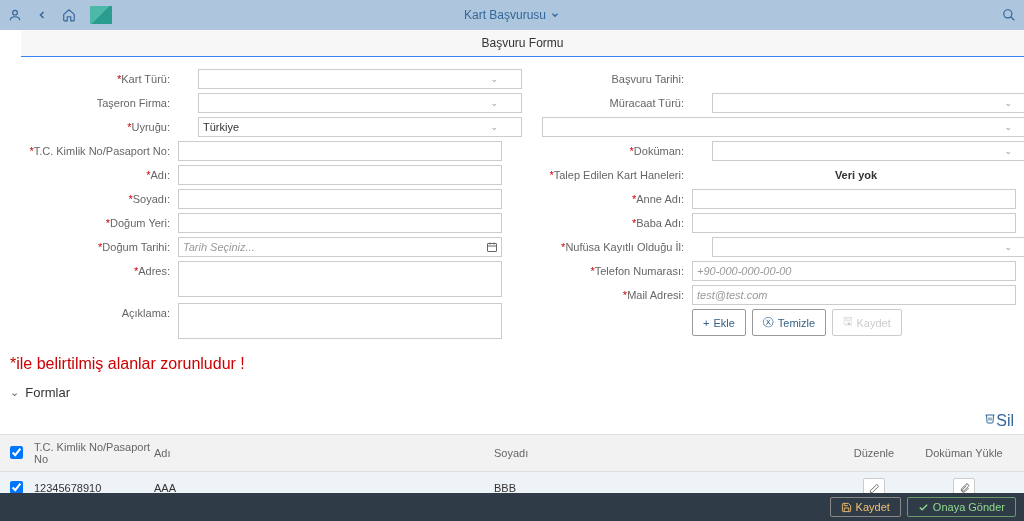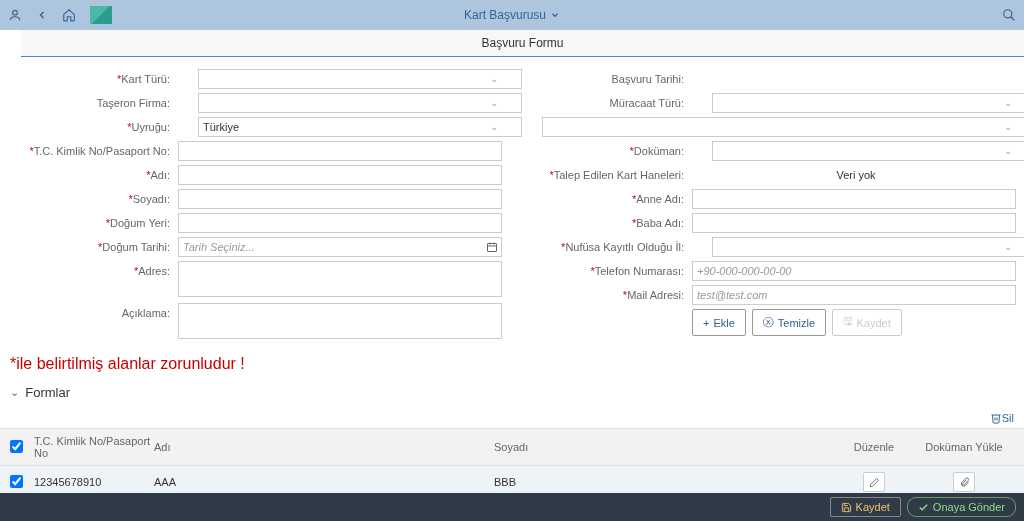--- a/index.html
+++ b/index.html
@@ -20,51 +20,51 @@
 .form-label { width: 170px; text-align: right; padding-right: 8px; color: #666; font-size: 11px; line-height: 20px; }
 .form-label .req { color: #c00; }
 .form-input { flex: 1; }
 .form-input input, .form-input select, .form-input textarea { width: 100%; height: 20px; border: 1px solid #ccc; padding: 2px 4px; font-size: 11px; color: #333; background: #fff; }
 .form-input textarea { height: 50px; resize: none; }
 .form-input .select-wrap { position: relative; }
 .form-input .select-wrap input { padding-right: 20px; margin-left: 20px; }
 .form-input .select-arrow { position: absolute; right: 4px; top: 50%; transform: translateY(-50%); color: #999; font-size: 9px; pointer-events: none; }
 .form-input .date-wrap { position: relative; }
 .form-input .date-icon { position: absolute; right: 4px; top: 50%; transform: translateY(-50%); color: #666; font-size: 11px; pointer-events: none; }
-.form-input .static { line-height: 20px; color: #333; padding-left: 4px; }
+.form-input .static { line-height: 20px; color: #333; padding-left: 4px; font-weight: bold; }
 .form-input input::placeholder { color: #999; font-style: italic; }
 
 .btn-row { display: flex; gap: 6px; padding-left: 170px; margin-top: 4px; }
 .btn { border: 1px solid #999; background: #fff; padding: 3px 10px; font-size: 11px; cursor: pointer; display: inline-flex; align-items: center; gap: 4px; color: #346187; border-radius: 2px; }
 .btn.disabled { opacity: 0.5; cursor: not-allowed; color: #999; }
 .btn .bicon { font-size: 11px; }
 
 .mandatory-note { color: #c00; font-size: 16px; padding: 4px 10px; }
 
 .section-header { display: flex; align-items: center; gap: 6px; padding: 8px 10px; font-size: 13px; color: #333; cursor: pointer; }
 .section-header .chev { color: #666; font-size: 11px; }
 
 .toolbar-row { display: flex; justify-content: flex-end; padding: 4px 10px; }
-.tool-btn { border: none; background: none; color: #336699; cursor: pointer; display: inline-flex; align-items: center; gap: 0; font-size: 11px; }
+.tool-btn { border: none; background: none; color: #336699; cursor: pointer; display: inline-flex; align-items: flex-start; gap: 0; font-size: 16px; }
 
 .table { width: 100%; }
 .thead, .trow { display: flex; align-items: center; padding: 6px 10px; }
 .thead { background: #f2f2f2; border-top: 1px solid #e0e0e0; border-bottom: 1px solid #e0e0e0; color: #666; font-size: 11px; }
 .trow { border-bottom: 1px solid #eee; background: #eef3f8; }
 .tcell.check { width: 24px; }
 .tcell.tc { width: 120px; }
 .tcell.ad { flex: 1; }
 .tcell.soyad { flex: 1; }
 .tcell.duzenle { width: 80px; text-align: center; }
 .tcell.dokuman { width: 100px; text-align: center; }
 .icon-btn { border: 1px solid #ccc; background: #fff; width: 22px; height: 20px; cursor: pointer; display: inline-flex; align-items: center; justify-content: center; font-size: 11px; color: #666; border-radius: 2px; }
 
 .footer { position: fixed; bottom: 0; left: 0; right: 0; background: #2f3c48; padding: 4px 8px; display: flex; justify-content: flex-end; gap: 6px; }
 .fbtn { border: 1px solid #888; background: transparent; color: #f0c070; padding: 3px 10px; font-size: 11px; cursor: pointer; display: inline-flex; align-items: center; gap: 4px; border-radius: 2px; }
-.fbtn.green { color: #8fd98f; border-color: #6a9a6a; border-radius: 9px; }
+.fbtn.green { color: #8fd98f; border-color: #6a9a6a; }
 input[type=checkbox] { cursor: pointer; }
 
 svg { display: block; }
 </style>
 </head>
 <body>
 
 <div class="topbar">
   <div class="topbar-left">
     <span class="topbar-icon">

